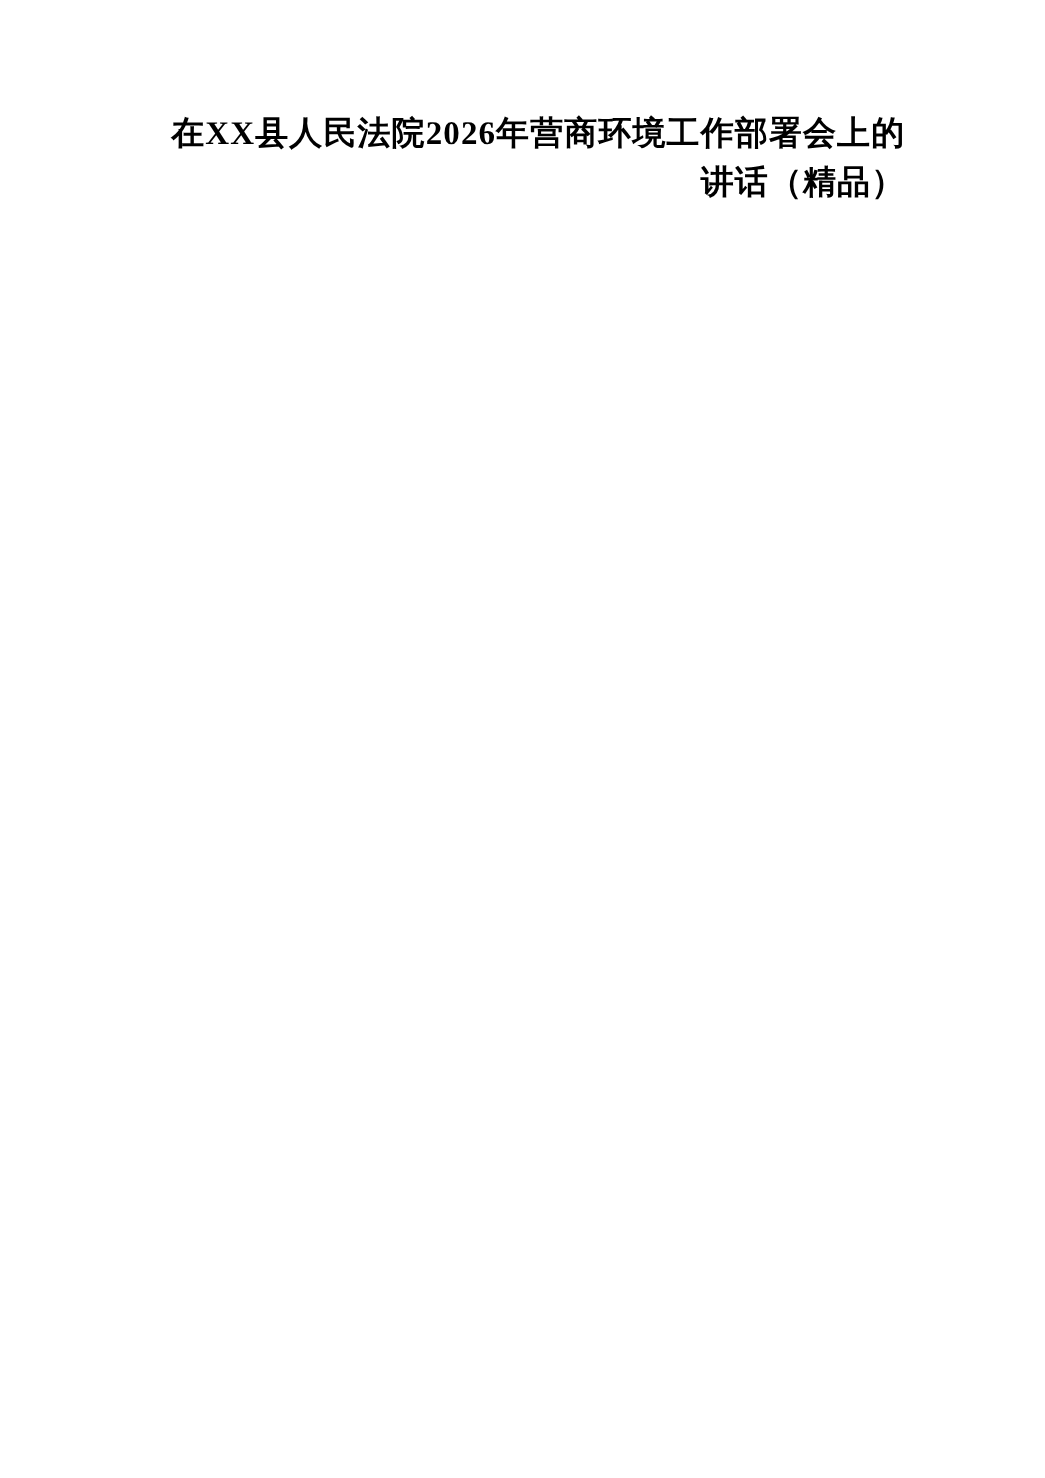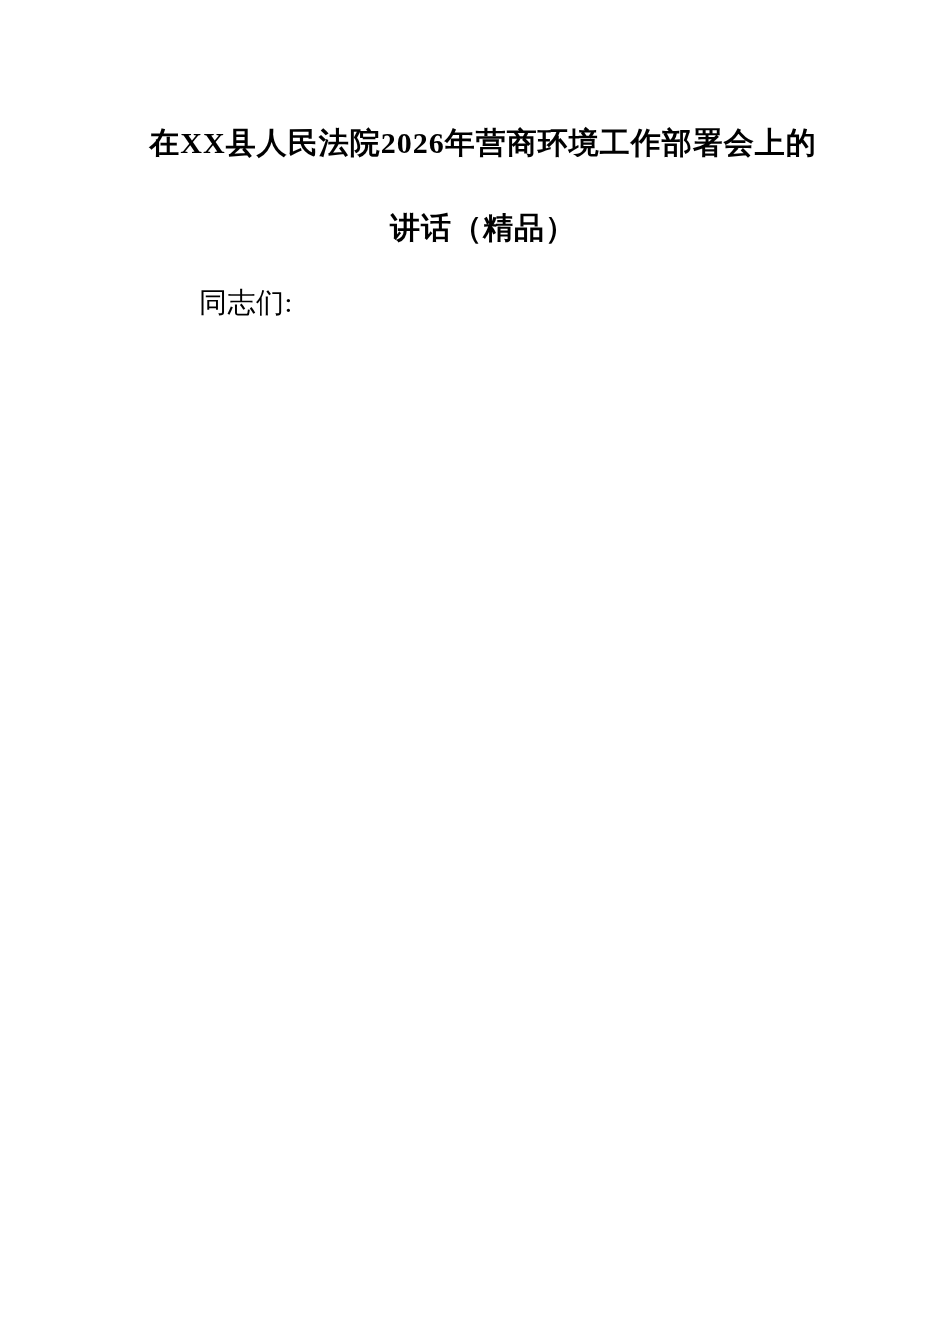--- a/index.html
+++ b/index.html
@@ -23,22 +23,22 @@
       position: absolute;
       left: 143px;
       top: 0;
       width: 680px;
     }
 
     .doc-title {
       padding-top: 100px;
       font-size: 30px;
       font-weight: 700;
-      line-height: 85px;
-      text-align: center;
+      line-height: 44px;
+      text-align: right;
       letter-spacing: 1px;
       color: #000000;
     }
 
     .doc-body {
       margin-top: -4px;
     }
 
     .doc-paragraph {
       font-size: 28px;
@@ -54,19 +54,18 @@
 </head>
 <body>
 
 <div class="page">
   <div class="content">
 
     <h1 class="doc-title">在XX县人民法院2026年营商环境工作部署会上的讲话（精品）</h1>
 
     <div class="doc-body">
 
-      <p class="doc-paragraph">同志们:</p>
 
 
 
     </div>
   </div>
 </div>
 
 </body></html>

